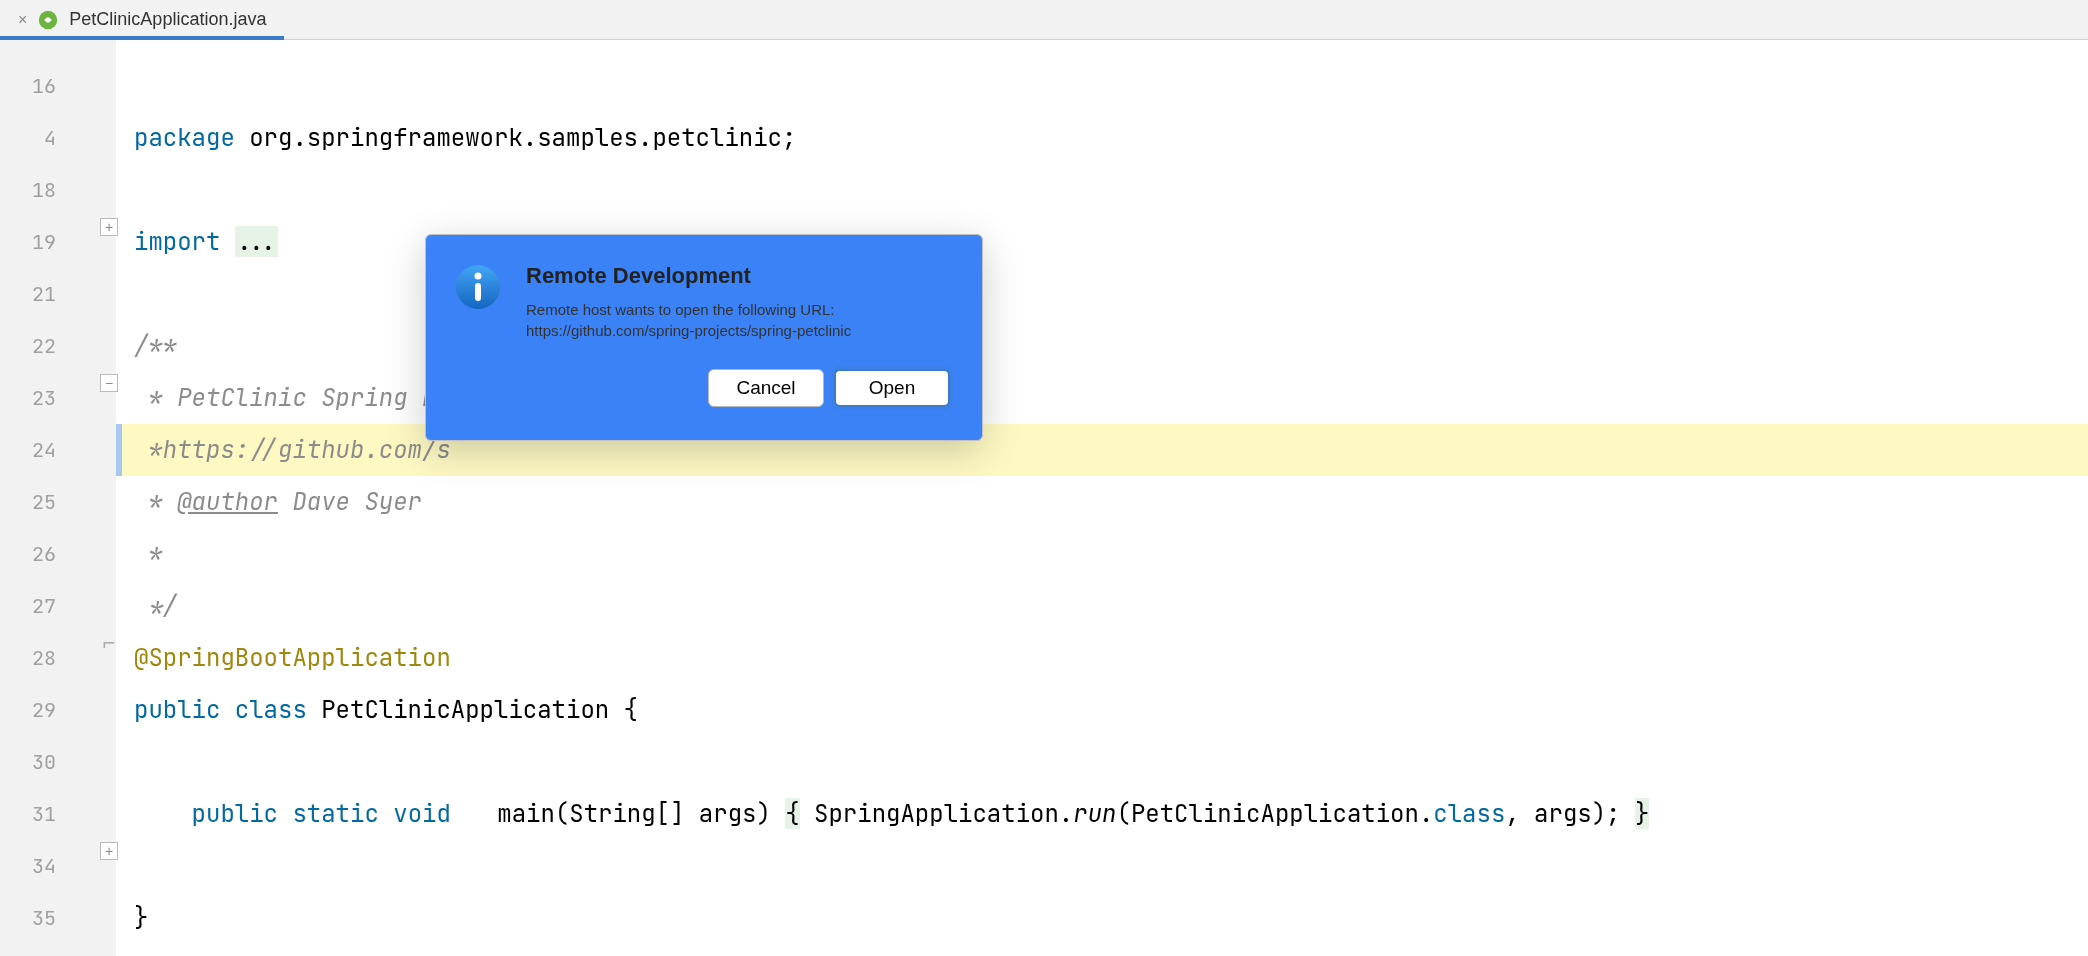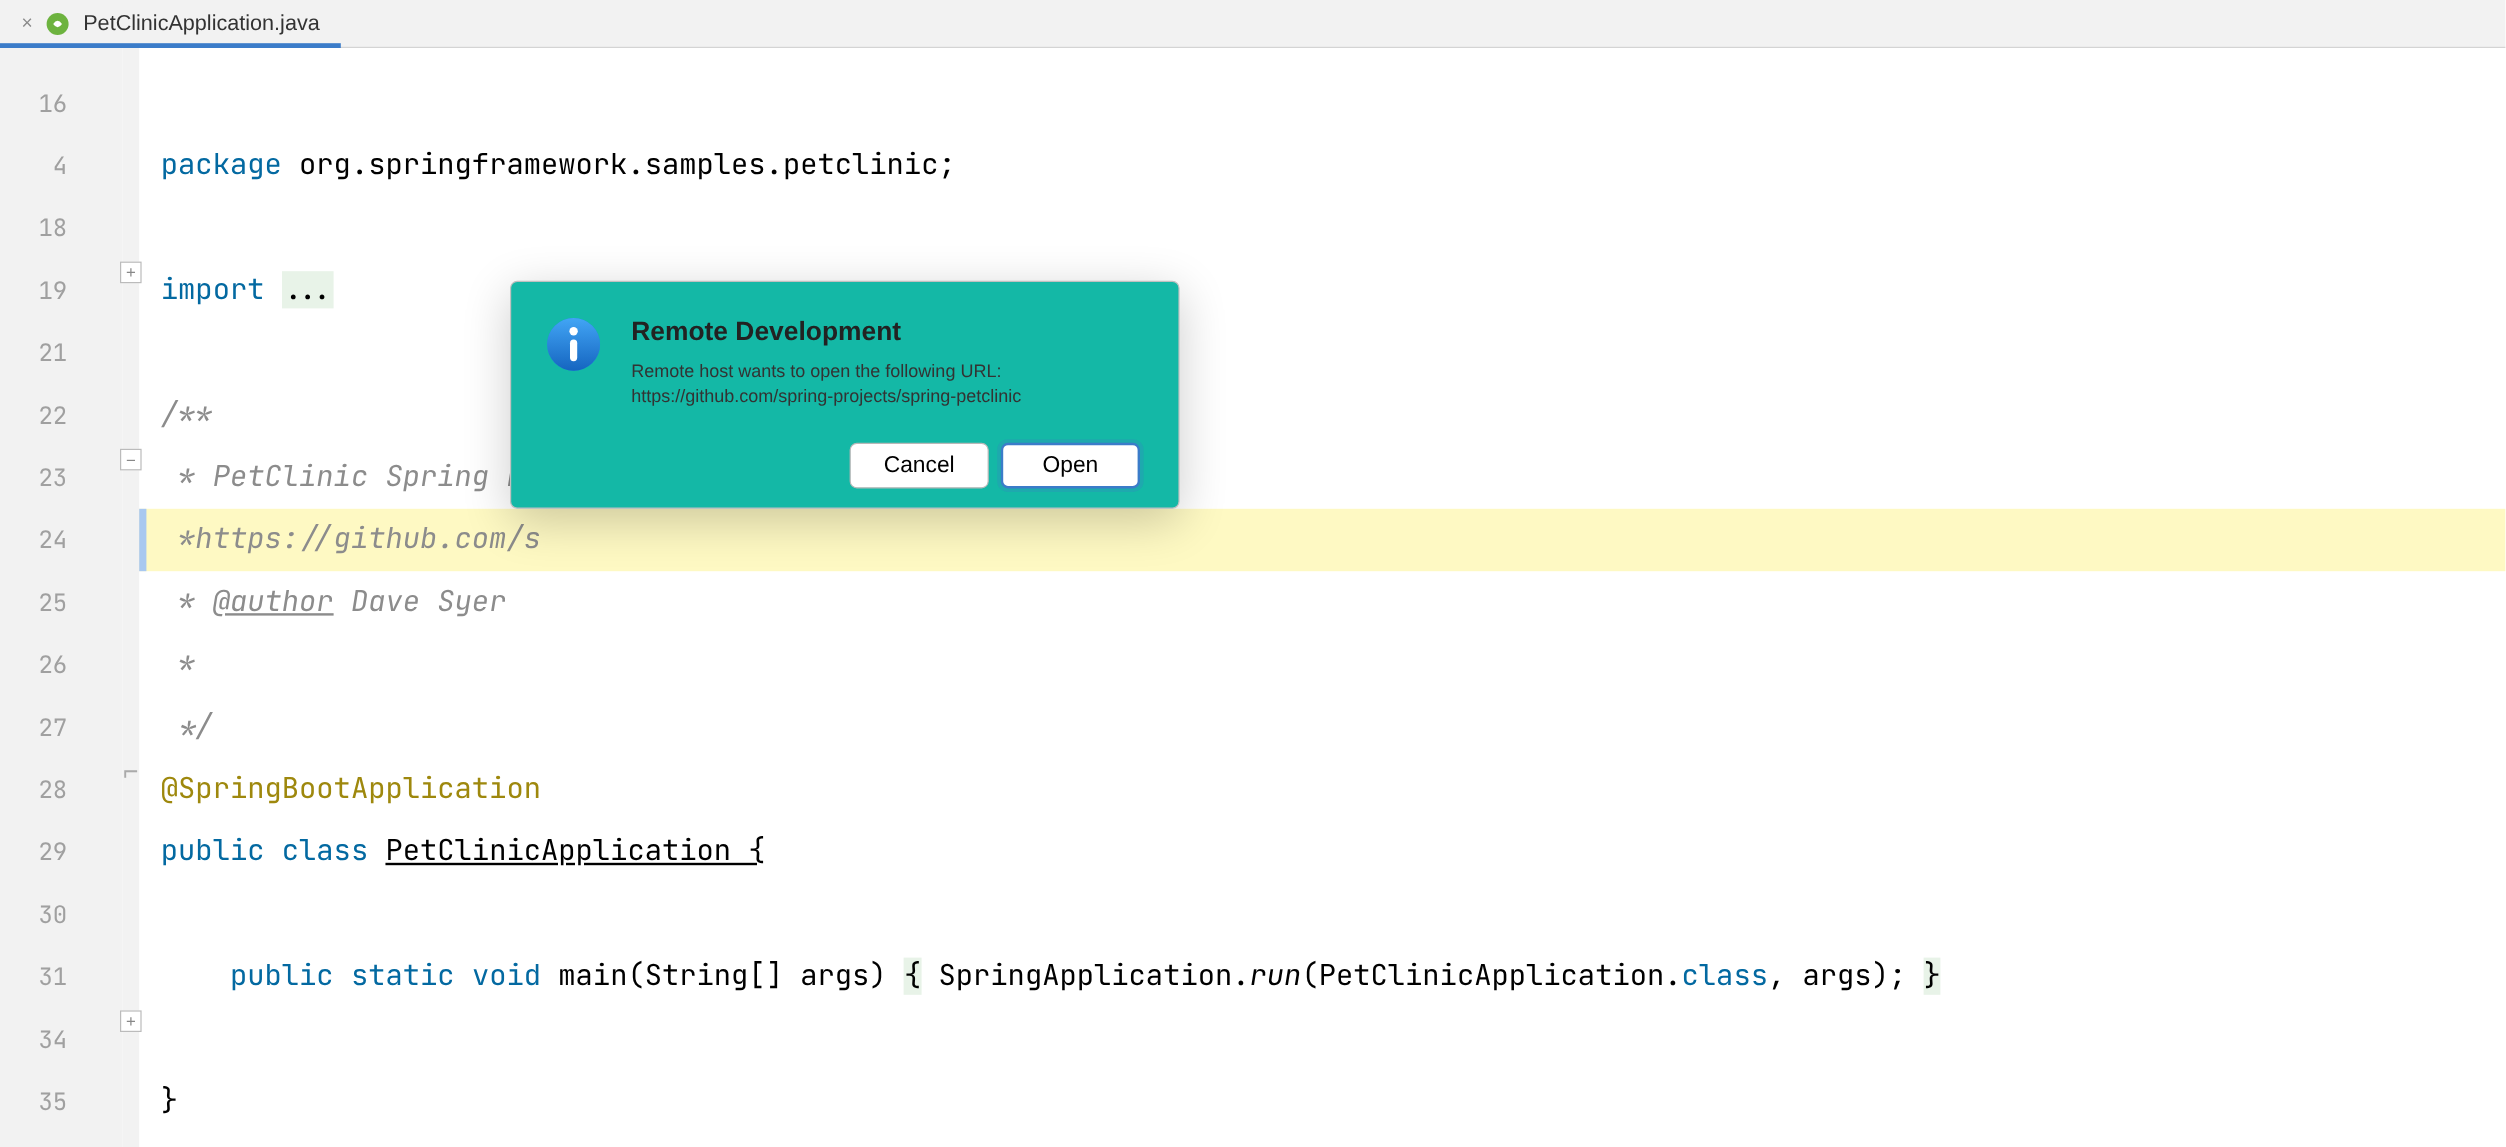--- a/index.html
+++ b/index.html
@@ -111,40 +111,40 @@
       left: 0;
       top: 0;
       width: 6px;
       height: 100%;
       background: #a8c8f0;
     }
     .kw { color: #0369a1; }
     .pkg { color: #000; }
     .comment { color: #8c8c8c; font-style: italic; }
     .annotation { color: #9e880d; }
-    .str-ident { color: #000; }
-    .class-name { color: #000; text-decoration: underline; }
+    .str-ident { color: #000; margin-left: 32px; }
+    .class-name { color: #000; }
     .method { font-style: italic; color: #000; }
     .fold-bg { background: #e8f3e8; }
     .doc-tag { font-style: italic; color: #8c8c8c; text-decoration: underline; }
     .dialog-backdrop {
       position: absolute;
       top: 0; left: 0; right: 0; bottom: 0;
       pointer-events: none;
     }
     .dialog {
       position: absolute;
       left: 425px;
       top: 234px;
       width: 558px;
-      background: #14b8a6;
+      background: #3b82f6;
       border: 1px solid #c0c0c0;
       border-radius: 6px;
       box-shadow: 0 10px 40px rgba(0,0,0,0.2);
-      padding: 28px 32px 16px 28px;
+      padding: 28px 32px 33px 28px;
       pointer-events: auto;
     }
     .dialog-body {
       display: flex;
       gap: 24px;
     }
     .dialog-icon {
       width: 48px;
       height: 48px;
       flex-shrink: 0;

